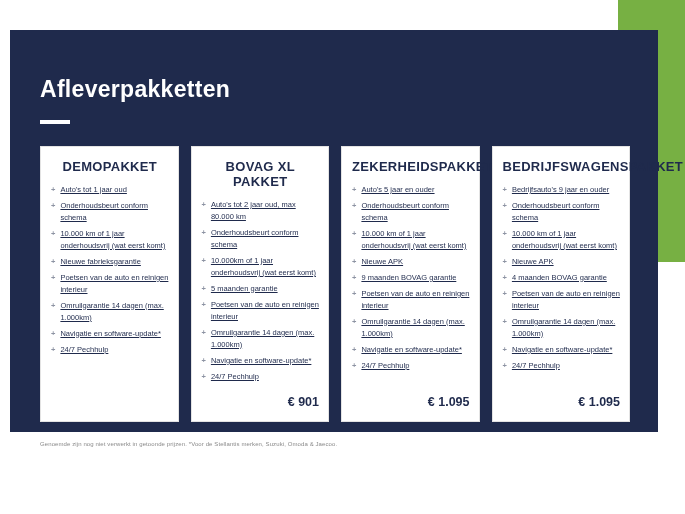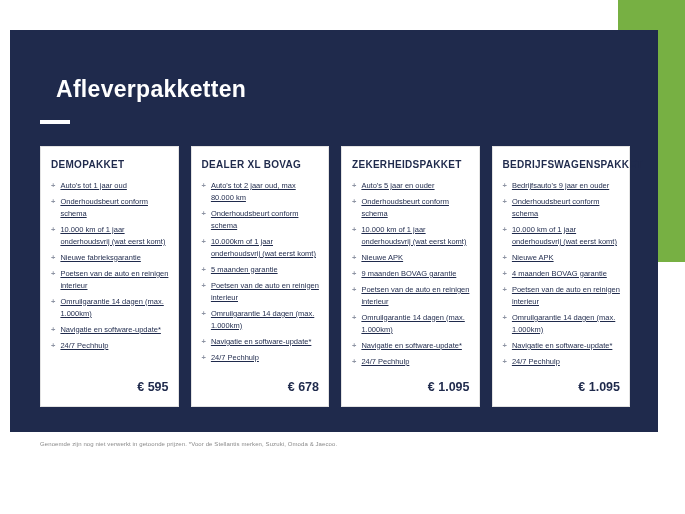--- a/index.html
+++ b/index.html
@@ -27,21 +27,21 @@
     width: 648px;
     height: 402px;
     background: var(--navy, #1F2A4C);
     padding: 46px 28px 0 30px;
   }
   .page-title {
     color: #ffffff;
     font-size: 23px;
     font-weight: bold;
     letter-spacing: 0.3px;
-    margin: 0 0 16px 16px;
+    margin: 0 0 16px 0;
     line-height: 1.2;
   }
   .title-underline {
     width: 30px;
     height: 4px;
     background: #ffffff;
     margin: 0 0 22px 0;
   }
   .cards {
     display: flex;
@@ -51,25 +51,26 @@
     background: var(--card-bg, #ffffff);
     border: 1px solid #e3e3e3;
     flex: 1 1 0;
     min-width: 0;
     padding: 12px 9px 12px 10px;
     display: flex;
     flex-direction: column;
     min-height: 252px;
   }
   .card-title {
-    font-size: 10px;
+    font-size: 13px;
     font-weight: bold;
     color: var(--navy, #1F2A4C);
     letter-spacing: 0.3px;
     margin: 0 0 10px 0;
+    text-align: center;
   }
   .features {
     list-style: none;
     margin: 0;
     padding: 0;
   }
   .feature {
     display: flex;
     gap: 5px;
     font-size: 7.5px;
@@ -138,24 +139,23 @@
   </li>
           <li class="feature">
     <span class="plus">+</span>
     <span class="feature-text">Navigatie en software-update*</span>
   </li>
           <li class="feature">
     <span class="plus">+</span>
     <span class="feature-text">24/7 Pechhulp</span>
   </li>
         </ul>
-    <div class="price">€ 595</div>
-  </div>
-      <div class="card">
-    <h2 class="card-title">DEALER XL BOVAG</h2>
+  </div>
+      <div class="card">
+    <h2 class="card-title">BOVAG XL PAKKET</h2>
     <ul class="features">
           <li class="feature">
     <span class="plus">+</span>
     <span class="feature-text">Auto's tot 2 jaar oud, max 80.000 km</span>
   </li>
           <li class="feature">
     <span class="plus">+</span>
     <span class="feature-text">Onderhoudsbeurt conform schema</span>
   </li>
           <li class="feature">
@@ -176,21 +176,21 @@
   </li>
           <li class="feature">
     <span class="plus">+</span>
     <span class="feature-text">Navigatie en software-update*</span>
   </li>
           <li class="feature">
     <span class="plus">+</span>
     <span class="feature-text">24/7 Pechhulp</span>
   </li>
         </ul>
-    <div class="price">€ 678</div>
+    <div class="price">€ 901</div>
   </div>
       <div class="card">
     <h2 class="card-title">ZEKERHEIDSPAKKET</h2>
     <ul class="features">
           <li class="feature">
     <span class="plus">+</span>
     <span class="feature-text">Auto's 5 jaar en ouder</span>
   </li>
           <li class="feature">
     <span class="plus">+</span>

